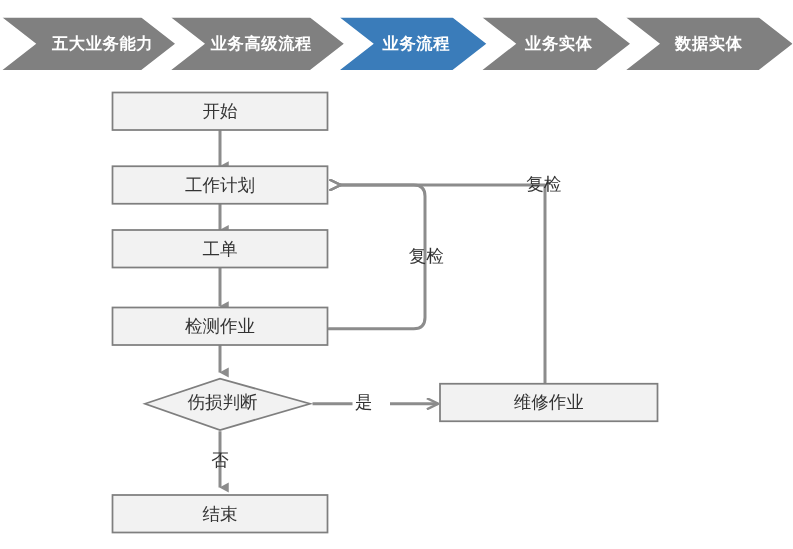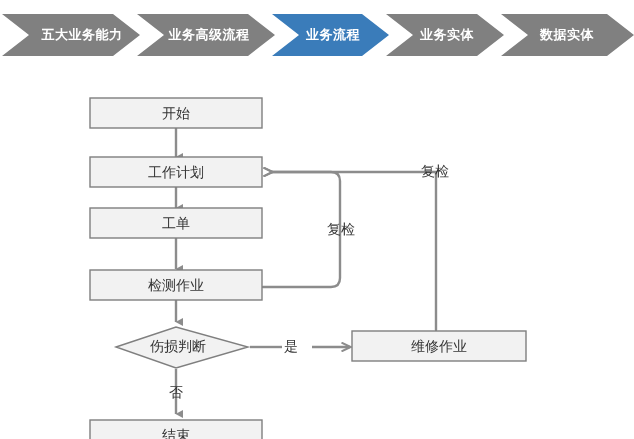--- a/index.html
+++ b/index.html
@@ -36,21 +36,20 @@
     letter-spacing: 0.5px;
   }
 
   
   #flow-canvas {
     position: absolute;
     left: 0;
     top: 56px;
     width: 634px;
     height: 291px;
-    margin-top: 24px;
   }
   #flow-canvas svg { display: block; }
 
   .node-box {
     fill: #f2f2f2;
     stroke: #7f7f7f;
     stroke-width: 1.4;
   }
   .node-diamond {
     fill: #f2f2f2;

